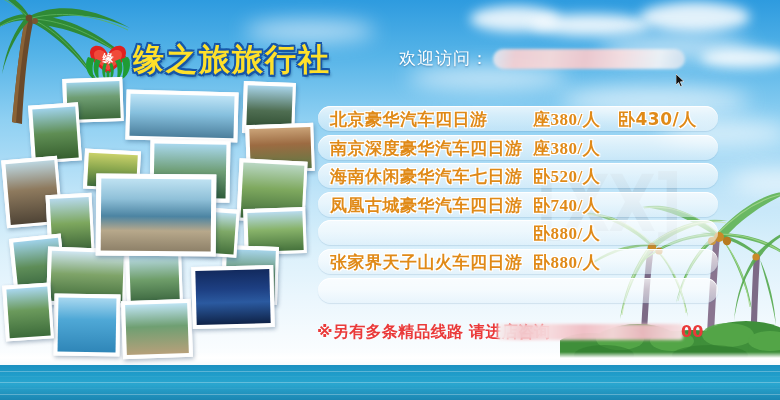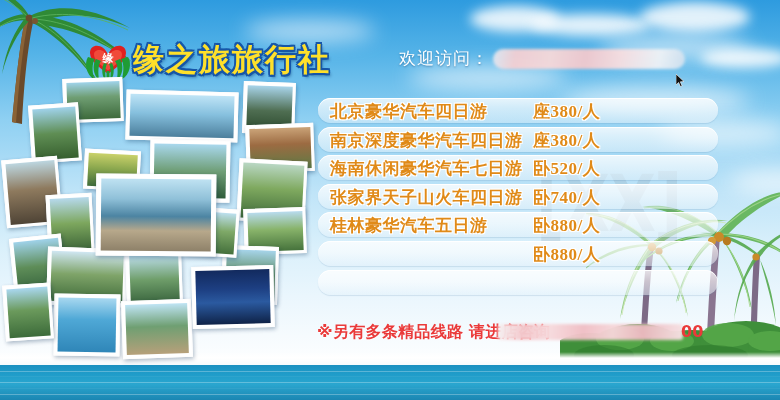--- a/index.html
+++ b/index.html
@@ -71,21 +71,21 @@
 
   
   #watermark{
     position:absolute;left:536px;top:168px;
     font-size:62px;font-weight:bold;color:rgba(120,130,140,.17);
     letter-spacing:-2px;white-space:nowrap;
     transform:scaleY(1.25);
   }
 
   
-  #pricelist{position:absolute;left:318px;top:98px;width:400px;}
+  #pricelist{position:absolute;left:318px;top:106px;width:400px;}
   .price-row{
     position:relative;height:25px;margin-bottom:3.6px;
     border-radius:13px;
     background:linear-gradient(to bottom,rgba(255,255,255,.80) 0%,rgba(255,255,255,.60) 45%,rgba(228,242,251,.52) 100%);
     box-shadow:inset 0 1px 0 rgba(255,255,255,.95),0 1px 1px rgba(80,130,170,.18);
   }
   .price-row .dest,.price-row .p1,.price-row .p2{
     position:absolute;top:2px;
     font-size:17px;font-weight:bold;white-space:nowrap;
     color:#e08a18;
@@ -331,42 +331,43 @@
         <i style="background:linear-gradient(to bottom,#bde0f0 0%,#7fa968 45%,#44703c 100%);"></i>
       </div>
   </div>
 
   <div id="watermark">[XX]</div>
 
   <div id="pricelist">
     <div class="price-row">
       <span class="dest">北京豪华汽车四日游</span>
       <span class="p1">座380/人</span>
+      <span class="p2">卧430/人</span>
     </div>
     <div class="price-row">
       <span class="dest">南京深度豪华汽车四日游</span>
       <span class="p1">座380/人</span>
       <span class="p2"></span>
     </div>
     <div class="price-row">
       <span class="dest">海南休闲豪华汽车七日游</span>
       <span class="p1">卧520/人</span>
       <span class="p2"></span>
     </div>
     <div class="price-row">
+      <span class="dest">凤凰古城豪华汽车四日游</span>
+      <span class="p1">卧740/人</span>
+      <span class="p2"></span>
+    </div>
+    <div class="price-row">
+      <span class="p1">卧880/人</span>
+      <span class="p2"></span>
+    </div>
+    <div class="price-row">
       <span class="dest">张家界天子山火车四日游</span>
-      <span class="p1">卧740/人</span>
-      <span class="p2"></span>
-    </div>
-    <div class="price-row">
-      <span class="dest">桂林豪华汽车五日游</span>
-      <span class="p1">卧880/人</span>
-      <span class="p2"></span>
-    </div>
-    <div class="price-row">
       <span class="p1">卧880/人</span>
       <span class="p2"></span>
     </div>
     <div class="price-row">
       <span class="p2"></span>
     </div>
   </div>
 
   <div id="note">
     <span id="note-text">※另有多条精品线路 请进店咨询</span>

